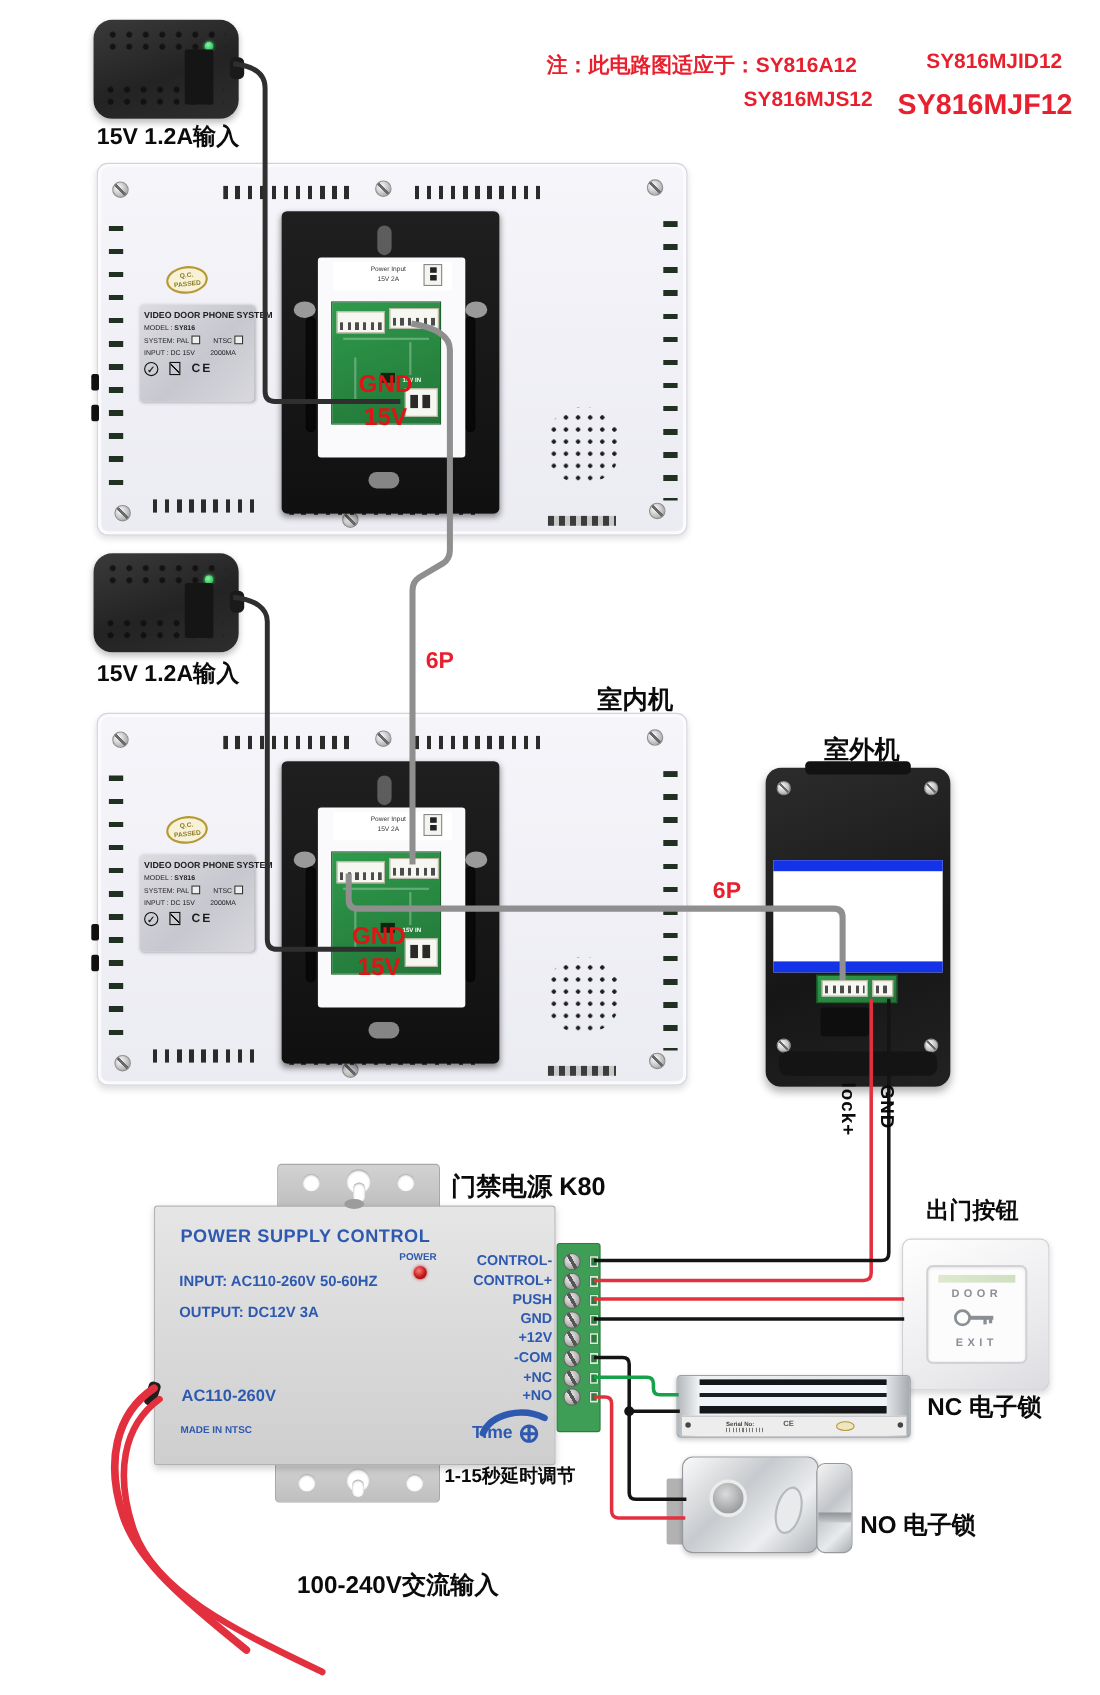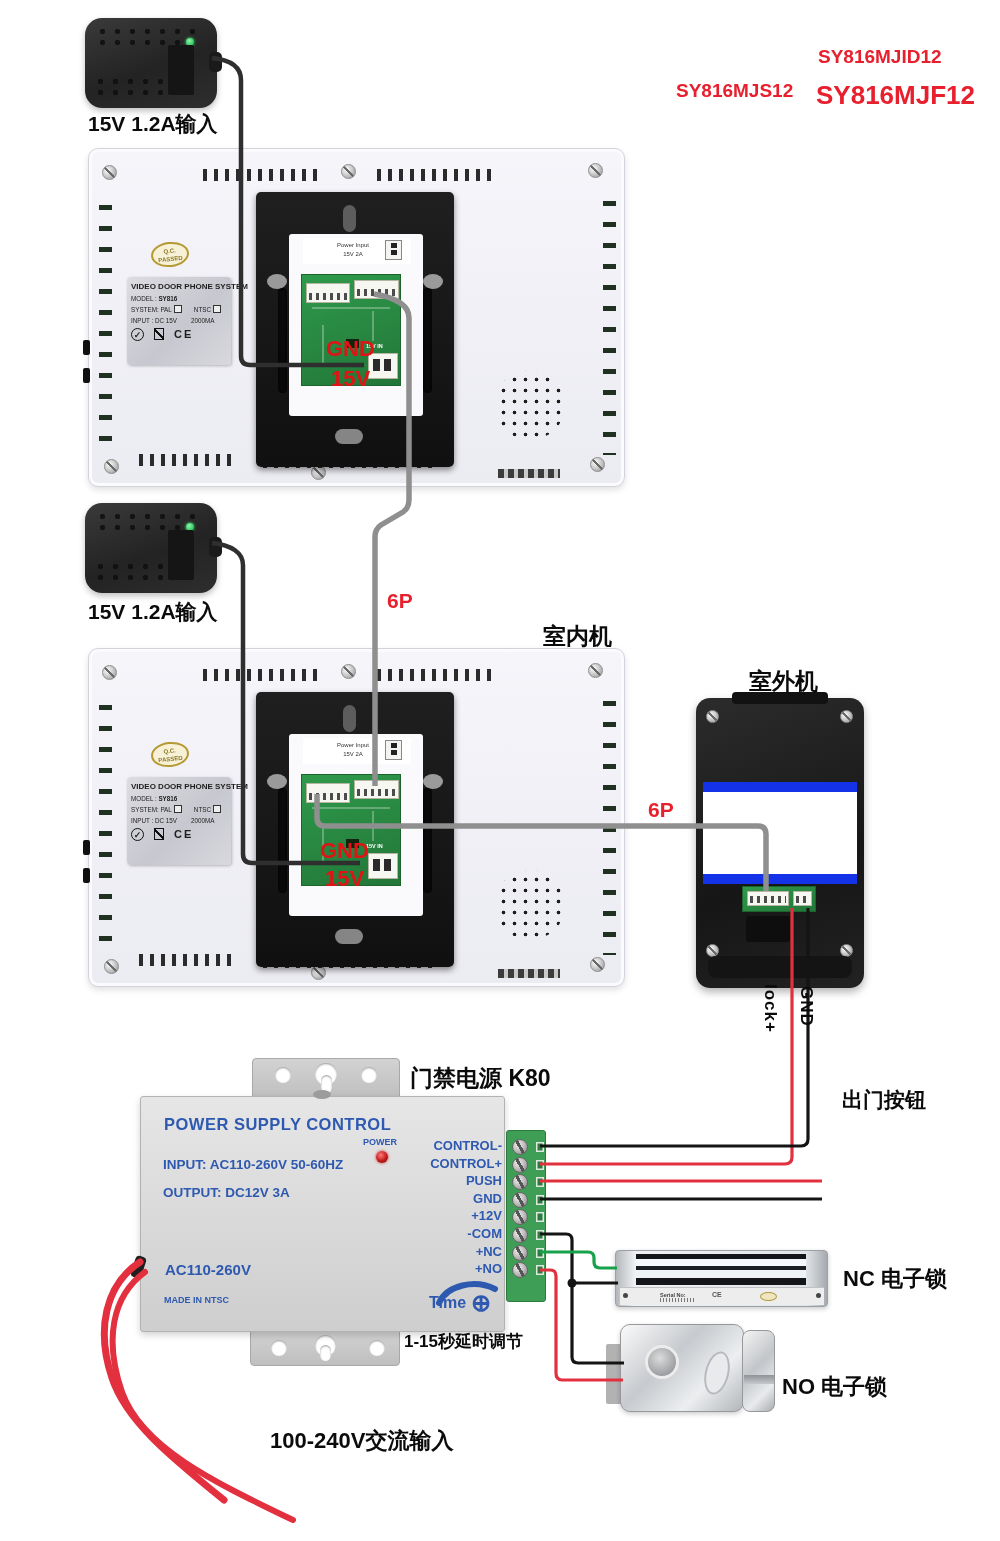--- a/index.html
+++ b/index.html
@@ -366,20 +366,33 @@
       <div class="tpin" style="top:81px;"></div>
     <div class="tscrew" style="top:96px;"></div>
       <div class="tpin" style="top:99px;"></div>
     <div class="tscrew" style="top:114px;"></div>
       <div class="tpin" style="top:117px;"></div>
     <div class="tscrew" style="top:131px;"></div>
       <div class="tpin" style="top:134px;"></div>
   </div>
   <div class="grommet"></div>
 
+  <div class="exitbtn">
+    <div class="exit-inner">
+      <div class="exit-stripe"></div>
+      <div class="exit-door">DOOR</div>
+      <svg class="exit-key" width="44" height="20" viewBox="0 0 44 20">
+        <circle cx="9" cy="10" r="6.5" fill="none" stroke="#8a8f96" stroke-width="2.5"></circle>
+        <rect x="15" y="8.2" width="22" height="3.6" fill="#8a8f96"></rect>
+        <rect x="28" y="11" width="3" height="5" fill="#8a8f96"></rect>
+        <rect x="33" y="11" width="3" height="4" fill="#8a8f96"></rect>
+      </svg>
+      <div class="exit-exit">EXIT</div>
+    </div>
+  </div>
 
   <div class="nclock">
     <div class="nc-top"></div>
     <div class="nc-front">
       <div class="nc-serial">Serial No:</div>
       <div class="nc-bar"></div>
       <div class="nc-ce">CE</div>
       <div class="nc-gold"></div>
       <div class="nc-dot" style="left:3px;top:5px;"></div>
       <div class="nc-dot" style="left:196px;top:5px;"></div>
@@ -420,21 +433,22 @@
     <circle cx="572" cy="1283" r="4.5" fill="#141414"></circle>
 
     <path d="M540,1252 L588,1252 Q594,1252 594,1258 L594,1262 Q594,1268 600,1268 L617,1268" fill="none" stroke="#16a14a" stroke-width="3.2"></path>
 
     <path d="M540,1270 L550,1270 Q556,1270 556,1276 L556,1373 Q556,1380 562,1380 L623,1380" fill="none" stroke="#e3303f" stroke-width="3.2"></path>
 
     <path d="M140,1262 C105,1285 96,1330 112,1378 C126,1420 168,1455 224,1500" fill="none" stroke="#e3303f" stroke-width="7" stroke-linecap="round"></path>
     <path d="M145,1272 C112,1296 104,1340 122,1392 C142,1448 214,1482 293,1520" fill="none" stroke="#e3303f" stroke-width="6" stroke-linecap="round"></path>
   </svg>
 
-  <div class="ann red" style="left:818px;top:46px;font-size:19px;">SY816MJID12</div>
+  <div class="ann red" style="left:497px;top:46px;font-size:19px;"><span>注：此电路图适应于：</span><span>SY816A12</span></div>
+  <div class="ann red" style="left:842px;top:46px;font-size:19px;">SY816MJID12</div>
   <div class="ann red" style="left:676px;top:80px;font-size:19px;">SY816MJS12</div>
   <div class="ann red" style="left:816px;top:80px;font-size:26px;">SY816MJF12</div>
 
   <div class="ann" style="left:88px;top:110px;font-size:21px;">15V 1.2A输入</div>
   <div class="ann" style="left:88px;top:598px;font-size:21px;">15V 1.2A输入</div>
 
   <div class="redlab" style="left:326px;top:336px;">GND</div>
   <div class="redlab" style="left:331px;top:366px;">15V</div>
   <div class="redlab" style="left:320px;top:838px;">GND</div>
   <div class="redlab" style="left:325px;top:866px;">15V</div>

